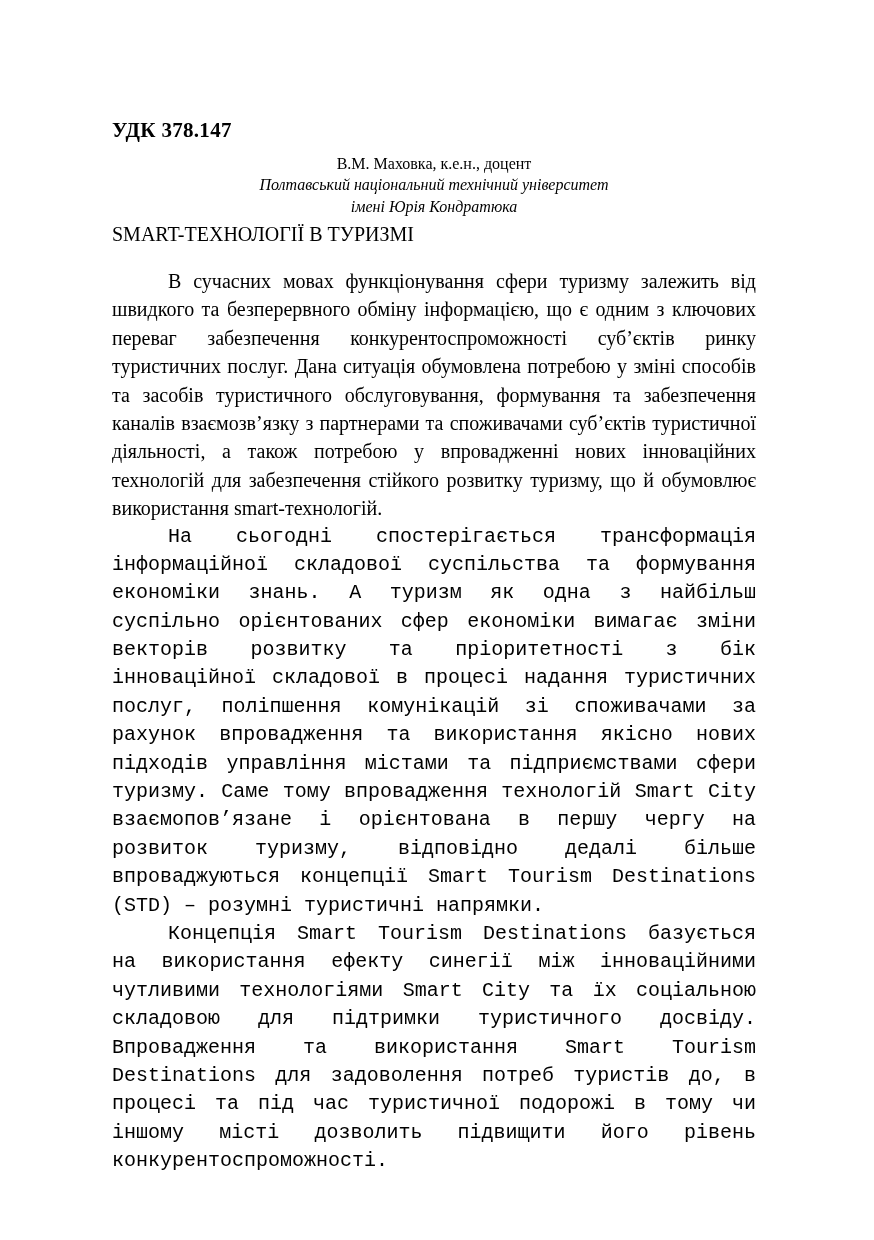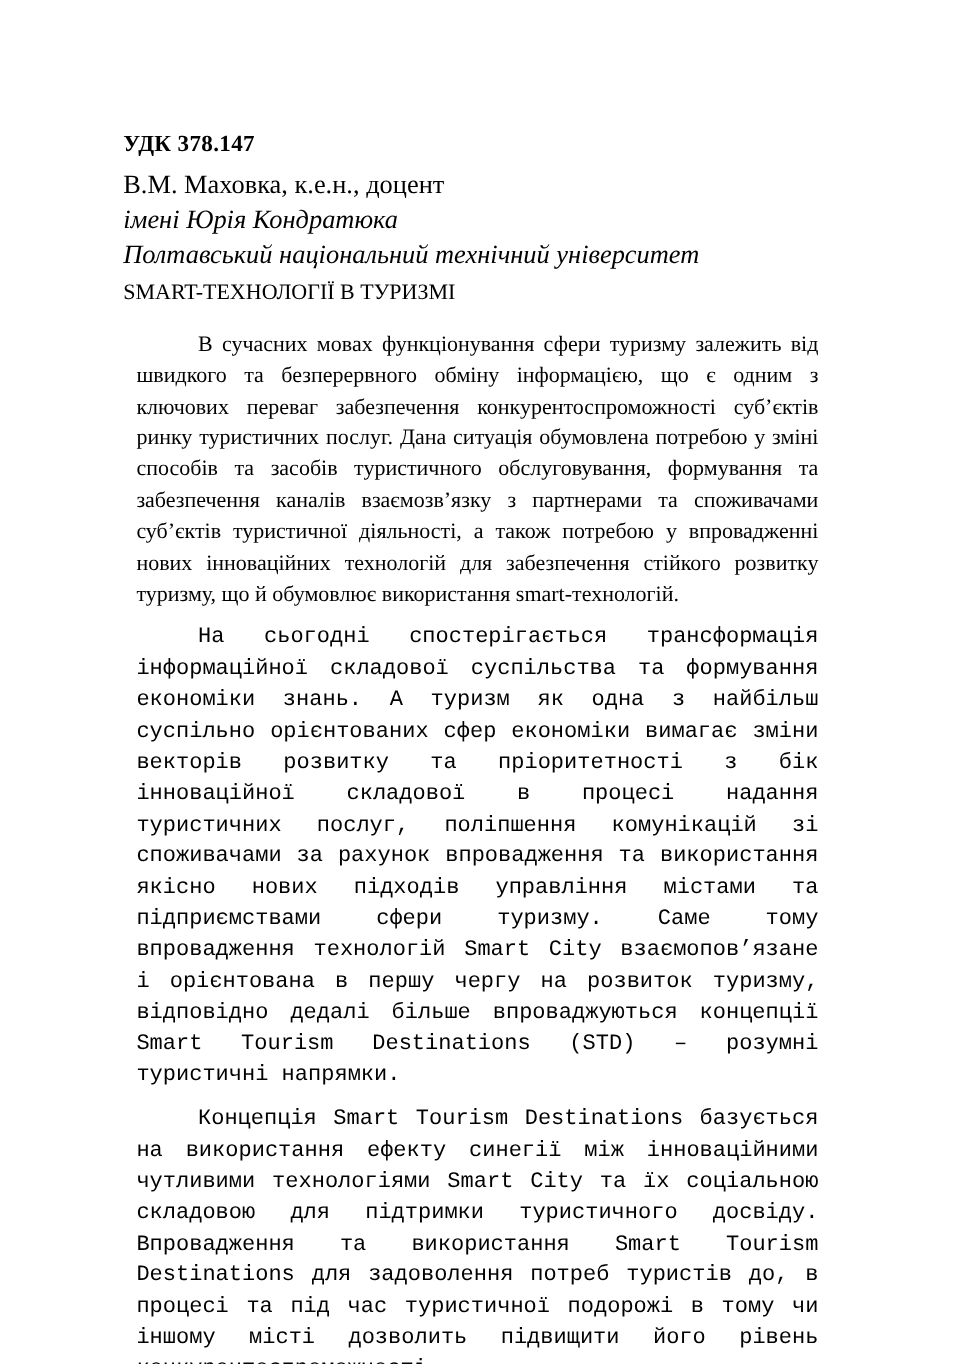--- a/index.html
+++ b/index.html
@@ -22,62 +22,62 @@
     padding: 118px 118px 44px 112px;
   }
   .udk {
     font-size: 21px;
     font-weight: bold;
     letter-spacing: 0.3px;
     margin: 0 0 10px 0;
     line-height: 1.2;
   }
   .author-block {
-    text-align: left;
-    font-size: 24px;
+    text-align: center;
+    font-size: 16px;
     line-height: 1.33;
   }
   .author-name {
     margin: 0;
   }
   .affiliation {
     font-style: italic;
     margin: 0;
   }
   .title {
     text-align: left;
     font-size: 20px;
     margin: 4px 0 20px 0;
     line-height: 1.3;
   }
   p.body-par {
     font-size: 20px;
     line-height: 1.42;
     text-align: justify;
     text-justify: inter-word;
-    margin: 12px;
+    margin: 0;
     text-indent: 56px;
     hyphens: none;
   }
   p.body-par + p.body-par {
     margin-top: 0px;
     font-family: Liberation Mono, monospace;
   }
 </style>
 </head>
 <body>
 
 <div class="page">
 
   <div class="udk">УДК 378.147</div>
 
   <div class="author-block">
     <div class="author-name">В.М. Маховка, к.е.н., доцент</div>
+    <div class="affiliation">Полтавський національний технічний університет</div>
     <div class="affiliation">імені Юрія Кондратюка</div>
-    <div class="affiliation">Полтавський національний технічний університет</div>
   </div>
 
   <div class="title">SMART-ТЕХНОЛОГІЇ В ТУРИЗМІ</div>
 
   <p class="body-par">В сучасних мовах функціонування сфери туризму залежить від швидкого та безперервного обміну інформацією, що є одним з ключових переваг забезпечення конкурентоспроможності суб’єктів ринку туристичних послуг. Дана ситуація обумовлена потребою у зміні способів та засобів туристичного обслуговування, формування та забезпечення каналів взаємозв’язку з партнерами та споживачами суб’єктів туристичної діяльності, а також потребою у впровадженні нових інноваційних технологій для забезпечення стійкого розвитку туризму, що й обумовлює використання smart-технологій.</p>
   <p class="body-par">На сьогодні спостерігається трансформація інформаційної складової суспільства та формування економіки знань. А туризм як одна з найбільш суспільно орієнтованих сфер економіки вимагає зміни векторів розвитку та пріоритетності з бік інноваційної  складової в процесі надання туристичних послуг, поліпшення комунікацій зі споживачами за рахунок впровадження та використання якісно нових підходів управління містами та підприємствами сфери туризму. Саме тому впровадження технологій Smart City взаємопов’язане і орієнтована в першу чергу на розвиток туризму, відповідно дедалі більше впроваджуються концепції Smart Tourism Destinations (STD) – розумні туристичні напрямки.</p>
   <p class="body-par">Концепція Smart Tourism Destinations базується на використання ефекту синегії між інноваційними чутливими технологіями Smart City та їх соціальною складовою для підтримки туристичного досвіду. Впровадження та використання Smart Tourism Destinations для задоволення потреб туристів до, в процесі та під час туристичної подорожі в тому чи іншому місті дозволить підвищити його рівень конкурентоспроможності.</p>
 
 </div>
 

